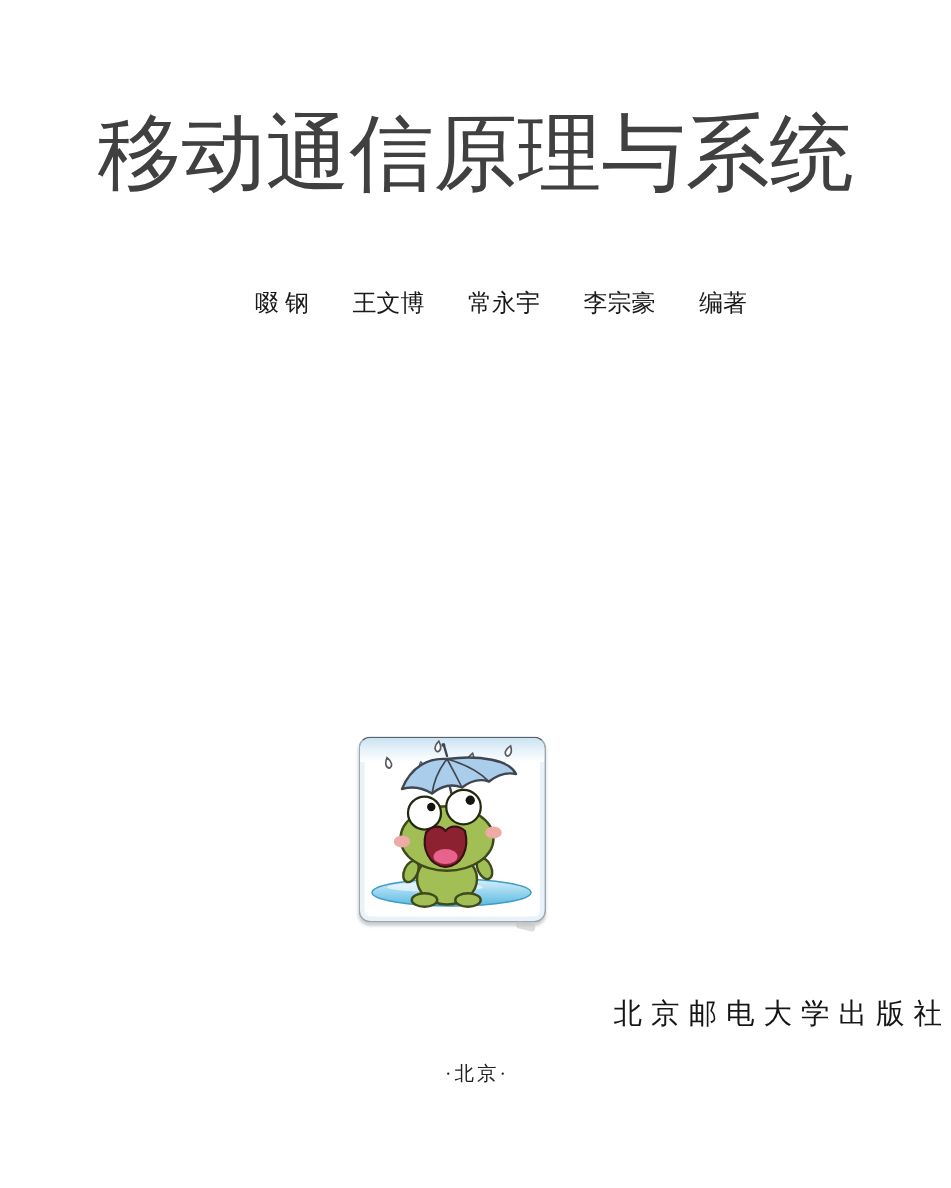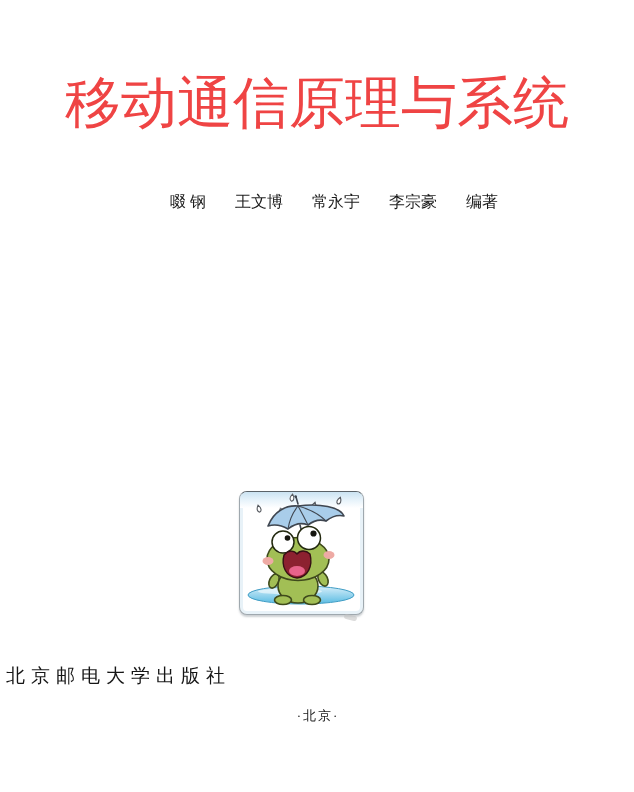--- a/index.html
+++ b/index.html
@@ -13,21 +13,21 @@
     overflow:hidden;
   }
   .title{
     position:absolute;top:74px;left:0;width:100%;
     margin:0;
     text-align:center;
     font-size:56px;
     font-weight:400;
     line-height:1.05;
     letter-spacing:0px;
-    color:#ef4444;
+    color:#404040;
     white-space:nowrap;
   }
   .authors{
     position:absolute;top:192px;left:17px;width:100%;
     display:flex;justify-content:center;align-items:baseline;
     gap:29px;
     font-size:16px;
     color:#1a1a1a;
   }
   .authors span{white-space:pre;}
@@ -43,21 +43,21 @@
     margin:0;
   }
   .illustration svg{display:block;width:100%;height:100%;}
   .smudge{
     position:absolute;left:344px;top:615px;width:13px;height:5px;
     background:#bfbfbf;opacity:.55;border-radius:3px;
     transform:rotate(14deg);
   }
   .publisher{
     position:absolute;top:663px;left:0;width:100%;
-    text-align:left;
+    text-align:right;
     font-size:19px;
     letter-spacing:6px;
     text-indent:6px;
     color:#161616;
     white-space:nowrap;
   }
   .place{
     position:absolute;top:707px;left:0;width:100%;
     text-align:center;
     font-size:13px;

